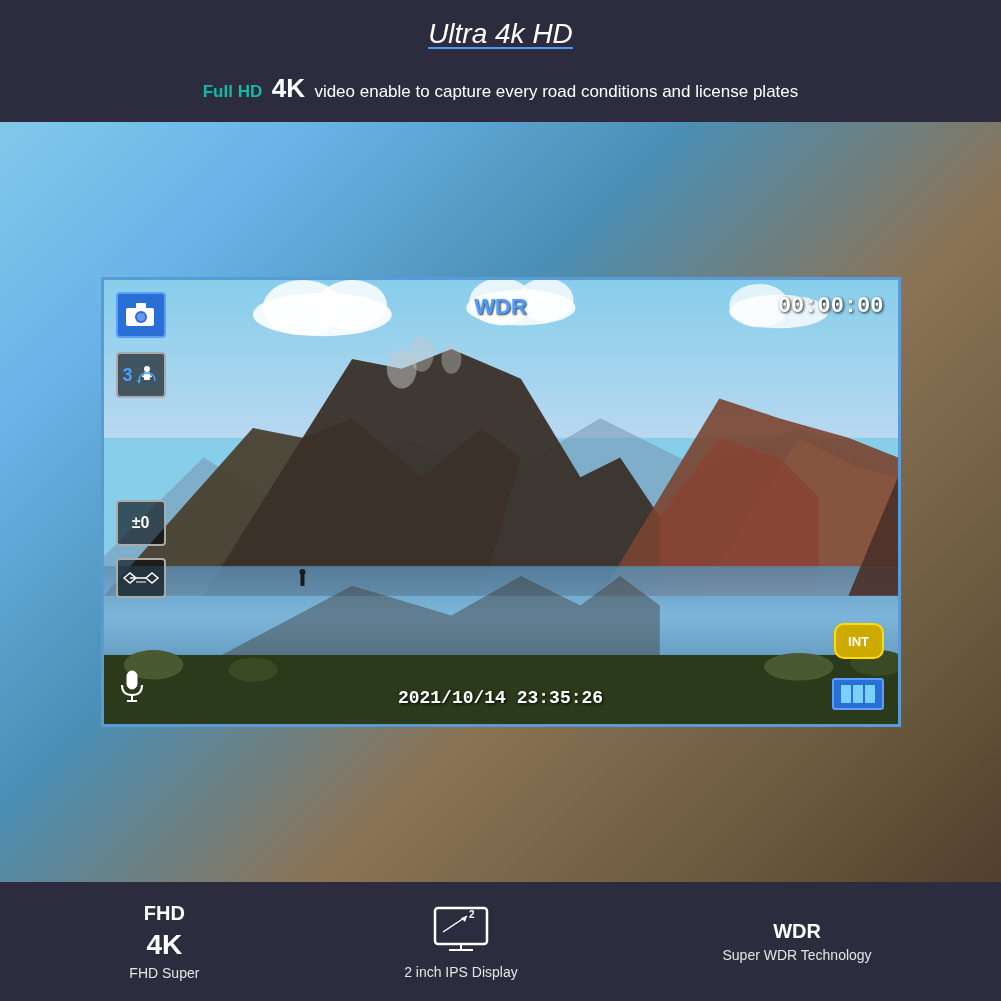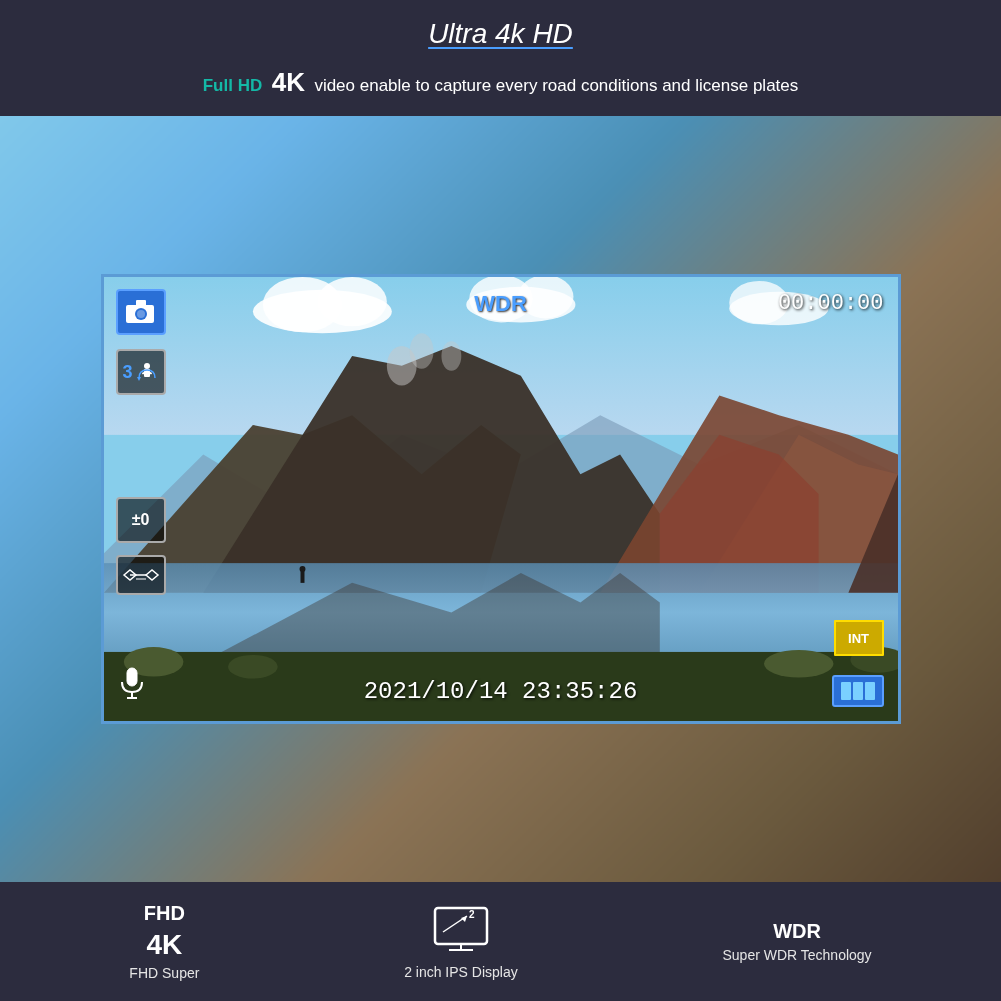--- a/index.html
+++ b/index.html
@@ -25,21 +25,21 @@
       padding: 18px 20px 16px;
       text-align: center;
       flex-shrink: 0;
     }
 
     .header-title-row {
       display: flex;
       align-items: flex-start;
       justify-content: center;
       gap: 8px;
-      margin-bottom: 14px;
+      margin-bottom: 20px;
     }
 
     .ultra-4k {
       font-size: 28px;
       color: #ffffff;
       font-style: italic;
       font-weight: normal;
       text-decoration: underline;
       text-decoration-color: #4a9eff;
       text-underline-offset: 4px;
@@ -213,21 +213,21 @@
       text-shadow: 1px 1px 2px rgba(0,0,0,0.8);
     }
 
     
     .timecode {
       position: absolute;
       top: 14px;
       right: 14px;
       color: white;
       font-size: 22px;
-      font-weight: normal;
+      font-weight: bold;
       text-shadow: 1px 1px 3px rgba(0,0,0,0.9);
       font-family: 'Courier New', monospace;
     }
 
     
     .loop-icon-box {
       position: absolute;
       top: 72px;
       left: 12px;
       width: 50px;
@@ -286,21 +286,21 @@
 
     
     .int-badge {
       position: absolute;
       bottom: 65px;
       right: 14px;
       width: 50px;
       height: 36px;
       background: #ccaa00;
       border: 2px solid #ffdd00;
-      border-radius: 1px;
+      border-radius: 10px;
       display: flex;
       align-items: center;
       justify-content: center;
       color: white;
       font-size: 13px;
       font-weight: bold;
     }
 
     
     .battery-icon {
@@ -336,22 +336,22 @@
       text-shadow: 1px 1px 3px rgba(0,0,0,0.9);
     }
 
     
     .datetime-overlay {
       position: absolute;
       bottom: 16px;
       left: 50%;
       transform: translateX(-50%);
       color: white;
-      font-size: 24px;
-      font-weight: normal;
+      font-size: 18px;
+      font-weight: bold;
       text-shadow: 1px 1px 3px rgba(0,0,0,0.9);
       font-family: 'Courier New', monospace;
       white-space: nowrap;
       text-align: center;
     }
 
     
     .bottom-section {
       background: #2c2c3e;
       padding: 20px 27px;

